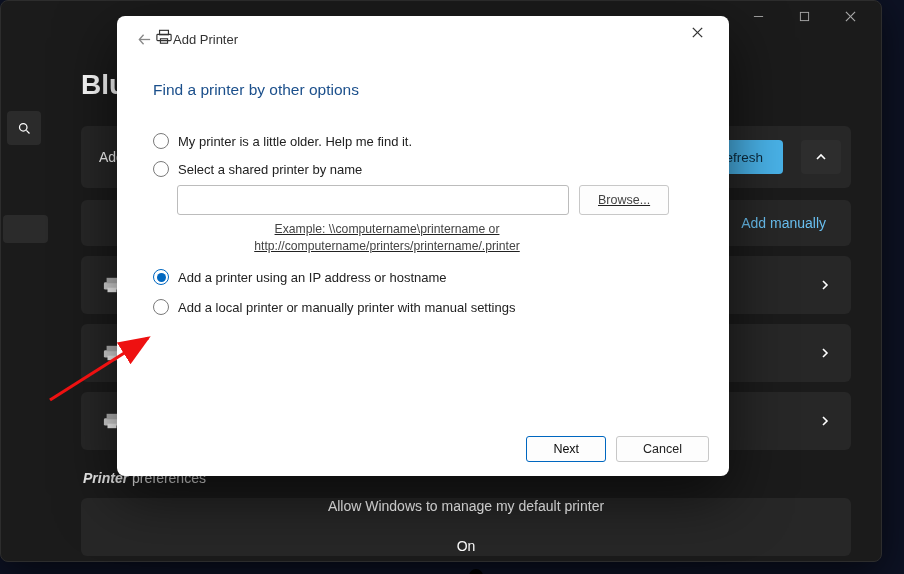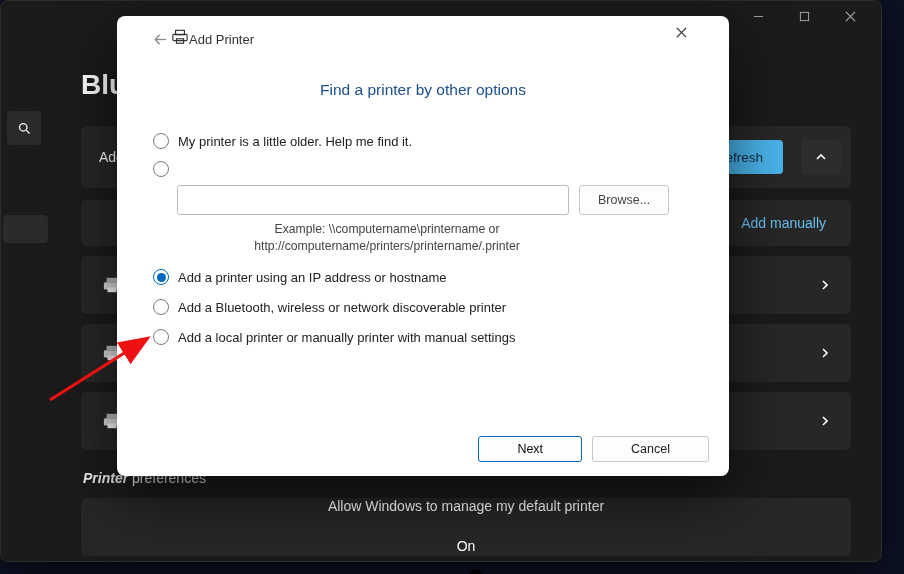--- a/index.html
+++ b/index.html
@@ -174,21 +174,21 @@
     height:460px;
     background:#fff;
     border-radius:8px;
     box-shadow:0 20px 60px rgba(0,0,0,0.6);
     color:#222;
   }
   .dlg-header{
     height:46px;
     display:flex;
     align-items:center;
-    padding:0 32px;
+    padding:0 16px;
     border-bottom:1px solid transparent;
   }
   .dlg-back{
     width:22px;height:22px;display:flex;align-items:center;justify-content:center;color:#888;
   }
   .dlg-back svg{width:15px;height:15px;}
   .dlg-printer-icon svg{width:18px;height:16px;color:#333;}
   .dlg-title{font-size:13px;color:#333;}
   .dlg-close{
     margin-left:auto;
@@ -197,21 +197,20 @@
   }
   .dlg-close svg{width:13px;height:13px;}
 
   .dlg-body{
     padding:18px 36px 0 36px;
   }
   .dlg-heading{
     color:#1b4f8b;
     font-size:15.5px;
     margin-bottom:34px;
-    text-align:center;
   }
 
   .opt{
     display:flex;
     align-items:center;
     gap:9px;
     font-size:13px;
     color:#222;
     margin-bottom:12px;
   }
@@ -220,41 +219,42 @@
   }
   .radio.checked{border-color:#0067c0;}
   .radio.checked::after{
     content:"";position:absolute;left:2.5px;top:2.5px;width:9px;height:9px;border-radius:50%;background:#0067c0;
   }
 
   .share-sub{
     margin-left:24px;
     margin-top:-4px;
     margin-bottom:14px;
+    text-decoration:underline;
   }
   .share-row{display:flex;gap:10px;align-items:center;margin-bottom:6px;}
   .share-input{
     width:390px;height:28px;border:1px solid #bcbcbc;border-radius:3px;background:#fff;
   }
   .browse-btn{
     height:30px;padding:0 18px;border:1px solid #c8c8c8;border-radius:3px;background:#fdfdfd;color:#444;font-size:12.5px;
   }
   .example{
     font-size:12.2px;color:#444;line-height:1.4;max-width:420px;text-align:center;
   }
 
   .opt.selected-gap{margin-top:14px;margin-bottom:14px;align-items:center;}
 
   .dlg-foot{
     position:absolute;
     bottom:14px;right:20px;
     display:flex;gap:10px;
   }
   .dlg-btn{
-    height:26px;padding:0 38px;border:1px solid #c8c8c8;border-radius:3px;background:#fdfdfd;color:#222;font-size:12.5px;
+    height:26px;padding:0 26px;border:1px solid #c8c8c8;border-radius:3px;background:#fdfdfd;color:#222;font-size:12.5px;
   }
   .dlg-btn.primary{border-color:#0067c0;color:#0a0a0a;}
 
   
   .arrow{
     position:absolute;
     left:40px; top:290px;
     width:130px;height:120px;
     pointer-events:none;
   }
@@ -387,38 +387,35 @@
   <div class="dlg-body">
     <div class="dlg-heading">Find a printer by other options</div>
 
     <label class="opt">
       <span class="radio"></span>
       <span>My printer is a little older. Help me find it.</span>
     </label>
 
     <label class="opt">
       <span class="radio"></span>
+      <span>Select a shared printer by name</span>
     </label>
     <div class="share-sub">
       <div class="share-row">
         <div class="share-input"></div>
         <button class="browse-btn">Browse...</button>
       </div>
       <div class="example">Example: \\computername\printername or http://computername/printers/printername/.printer</div>
     </div>
 
     <label class="opt selected-gap">
       <span class="radio checked"></span>
       <span>Add a printer using an IP address or hostname</span>
     </label>
 
-    <label class="opt" style="margin-bottom:14px">
-      <span class="radio"></span>
-      <span>Add a Bluetooth, wireless or network discoverable printer</span>
-    </label>
 
     <label class="opt">
       <span class="radio"></span>
       <span>Add a local printer or manually printer with manual settings</span>
     </label>
   </div>
 
   <div class="dlg-foot">
     <button class="dlg-btn primary">Next</button>
     <button class="dlg-btn">Cancel</button>

